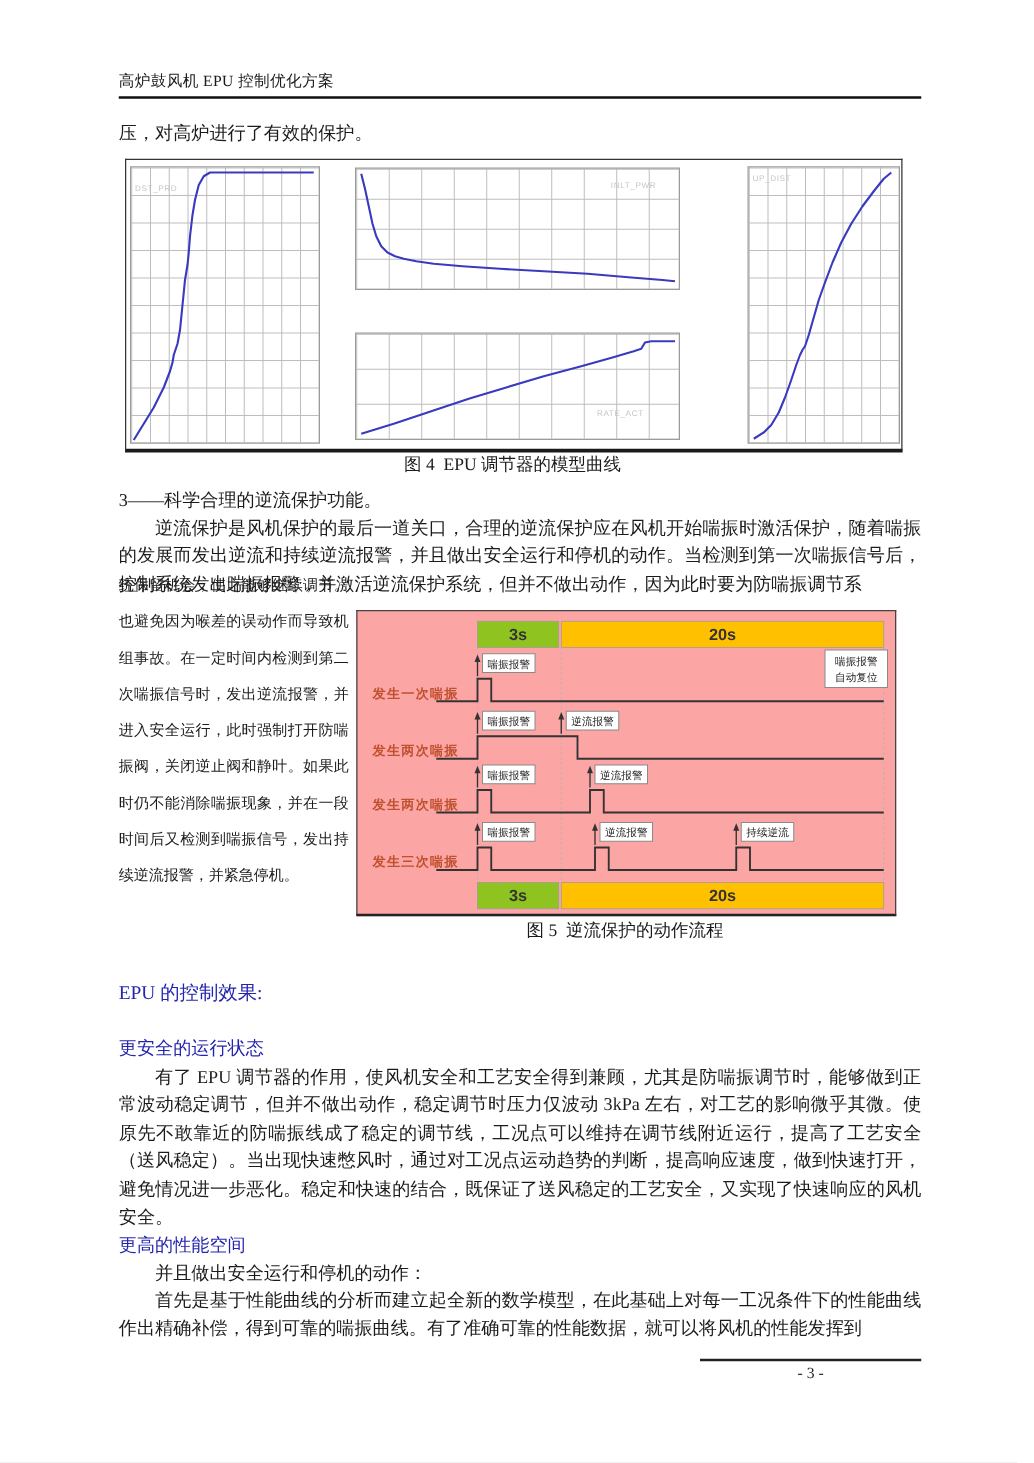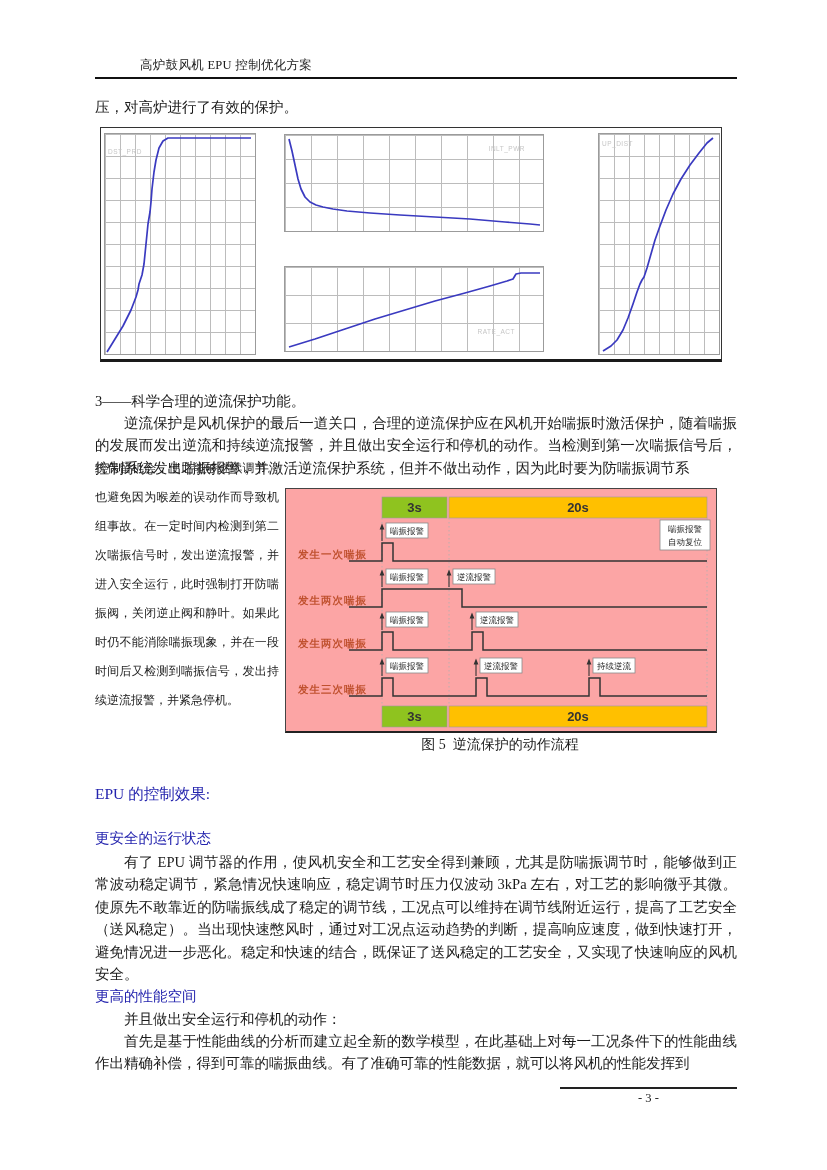--- a/index.html
+++ b/index.html
@@ -40,21 +40,21 @@
   .evtext{font-size:8.5px;fill:#222;text-anchor:middle;
           font-family:"Liberation Sans","DejaVu Sans",sans-serif;}
   .rowlabel{font-size:10.5px;font-weight:bold;fill:var(--row-label-red);letter-spacing:1px;
             font-family:"Liberation Sans","DejaVu Sans",sans-serif;}
 </style>
 </head>
 <body>
 
 <div class="page">
 
-  <div class="abs header-title" style="left:95px;top:57px;width:642px;margin-left:45px;">高炉鼓风机 EPU 控制优化方案</div>
+  <div class="abs header-title" style="left:95px;top:57px;width:642px;">高炉鼓风机 EPU 控制优化方案</div>
   <div class="abs header-rule" style="left:95px;top:77px;width:642px;"></div>
 
   <div class="abs body-text" style="left:95px;top:96px;width:642px;">压，对高炉进行了有效的保护。</div>
 
   <div class="abs fig4" style="left:100px;top:127px;width:620px;height:231px;">
     <div class="panel" style="left:3px;top:5px;width:150px;height:220px;background-size:15px 22px;">
       <span class="plabel" style="left:3px;top:14px;">DST_PRD</span>
       <svg width="100%" height="100%" viewBox="0 0 150 220" preserveAspectRatio="none">
         <polyline class="curve" points="2,218 10,205 18,192 26,176 31,163 33,156 34,150 37,141 39,130 40,120 41,110 42,100 43,90 45,78 46,68 47,55 49,38 51,26 54,14 58,7 63,4 146,4"></polyline>
       </svg>
@@ -71,20 +71,21 @@
         <polyline class="curve" points="4,80 30,72 60,62 90,52 120,43 150,34 180,26 205,19 222,14 228,12 231,7 236,6 255,6"></polyline>
       </svg>
     </div>
     <div class="panel" style="left:497px;top:5px;width:120px;height:220px;background-size:15px 22px;">
       <span class="plabel" style="left:3px;top:6px;">UP_DIST</span>
       <svg width="100%" height="100%" viewBox="0 0 120 220" preserveAspectRatio="none">
         <polyline class="curve" points="4,217 12,212 18,206 24,196 29,184 34,170 38,158 41,150 43,146 45,143 48,134 52,120 56,106 61,92 67,76 74,60 82,45 91,31 100,19 108,9 114,4"></polyline>
       </svg>
     </div>
   </div>
+  <div class="abs caption" style="left:100px;top:363px;width:620px;">图 4  EPU 调节器的模型曲线</div>
 
   <div class="abs body-text" style="left:95px;top:390px;width:642px;">3——科学合理的逆流保护功能。</div>
   <div class="abs body-text just indent" style="left:95px;top:412px;width:642px;">逆流保护是风机保护的最后一道关口，合理的逆流保护应在风机开始喘振时激活保护，随着喘振的发展而发出逆流和持续逆流报警，并且做出安全运行和停机的动作。当检测到第一次喘振信号后，控制系统发出喘振报警，并激活逆流保护系统，但并不做出动作，因为此时要为防喘振调节系</div>
 
   <div class="abs just" style="left:95px;top:454px;width:184px;font-size:12px;line-height:29px;">统保留机会，使之能够继续调节。也避免因为喉差的误动作而导致机组事故。在一定时间内检测到第二次喘振信号时，发出逆流报警，并进入安全运行，此时强制打开防喘振阀，关闭逆止阀和静叶。如果此时仍不能消除喘振现象，并在一段时间后又检测到喘振信号，发出持续逆流报警，并紧急停机。</div>
 
   <div class="abs fig5" style="left:285px;top:488px;width:430px;height:242px;">
     <svg width="430" height="242" viewBox="0 0 430 242">
 
       <rect class="bar-green" x="96" y="8" width="65" height="21"></rect>
@@ -146,21 +147,21 @@
       <rect class="bar-green" x="96" y="217" width="65" height="21"></rect>
       <text class="bar-label" x="128.5" y="232">3s</text>
       <rect class="bar-yellow" x="163" y="217" width="258" height="21"></rect>
       <text class="bar-label" x="292" y="232">20s</text>
     </svg>
   </div>
   <div class="abs caption" style="left:285px;top:736px;width:430px;">图 5  逆流保护的动作流程</div>
 
   <div class="abs heading" style="left:95px;top:784px;font-size:15.5px;">EPU 的控制效果:</div>
   <div class="abs heading" style="left:95px;top:829px;font-size:14.5px;">更安全的运行状态</div>
-  <div class="abs body-text just indent" style="left:95px;top:851px;width:642px;">有了 EPU 调节器的作用，使风机安全和工艺安全得到兼顾，尤其是防喘振调节时，能够做到正常波动稳定调节，紧急情况快速响应，稳定调节时压力仅波动 3kPa 左右，对工艺的影响微乎其微。使原先不敢靠近的防喘振线成了稳定的调节线，工况点可以维持在调节线附近运行，提高了工艺安全（送风稳定）。当出现快速憋风时，通过对工况点运动趋势的判断，提高响应速度，做到快速打开，避免情况进一步恶化。稳定和快速的结合，既保证了送风稳定的工艺安全，又实现了快速响应的风机安全。</div>
+  <div class="abs body-text just indent" style="left:95px;top:851px;width:642px;">有了 EPU 调节器的作用，使风机安全和工艺安全得到兼顾，尤其是防喘振调节时，能够做到正常波动稳定调节，但并不做出动作，稳定调节时压力仅波动 3kPa 左右，对工艺的影响微乎其微。使原先不敢靠近的防喘振线成了稳定的调节线，工况点可以维持在调节线附近运行，提高了工艺安全（送风稳定）。当出现快速憋风时，通过对工况点运动趋势的判断，提高响应速度，做到快速打开，避免情况进一步恶化。稳定和快速的结合，既保证了送风稳定的工艺安全，又实现了快速响应的风机安全。</div>
   <div class="abs heading" style="left:95px;top:987px;font-size:14.5px;">更高的性能空间</div>
   <div class="abs body-text indent" style="left:95px;top:1008px;width:642px;">并且做出安全运行和停机的动作：</div>
   <div class="abs body-text just indent" style="left:95px;top:1030px;width:642px;">首先是基于性能曲线的分析而建立起全新的数学模型，在此基础上对每一工况条件下的性能曲线作出精确补偿，得到可靠的喘振曲线。有了准确可靠的性能数据，就可以将风机的性能发挥到</div>
 
   <div class="abs footer-rule" style="left:560px;top:1087px;width:177px;"></div>
   <div class="abs footer-num" style="left:560px;top:1091px;width:177px;">- 3 -</div>
 
 </div>
 
 </body></html>

